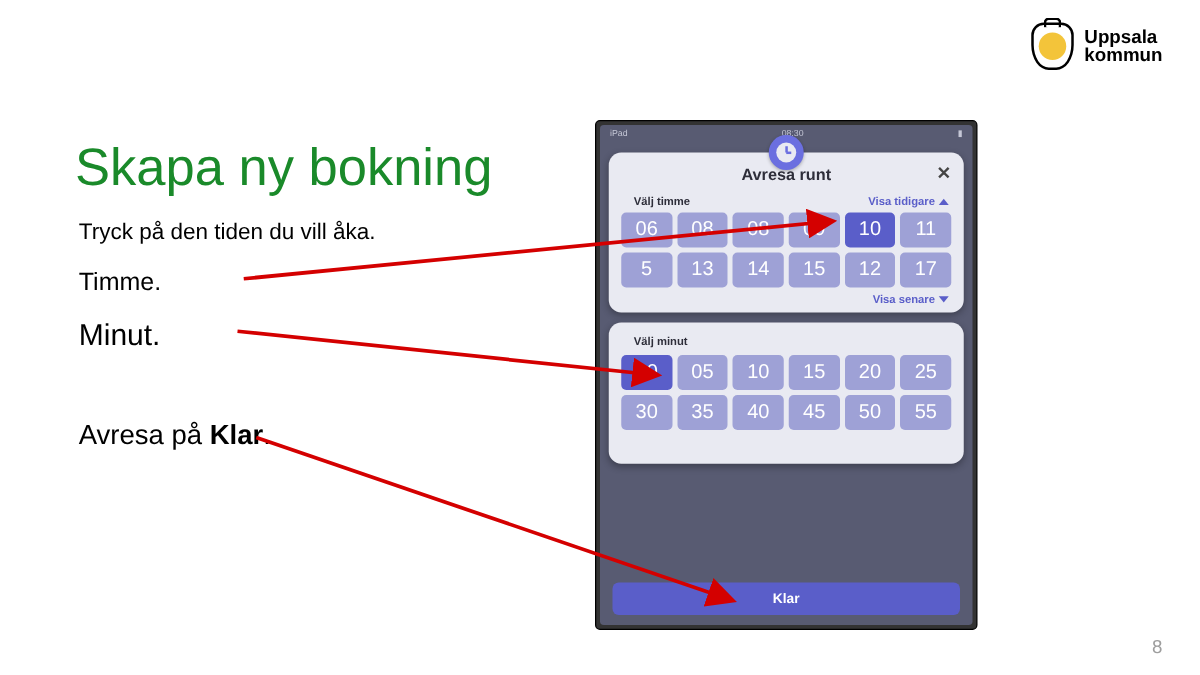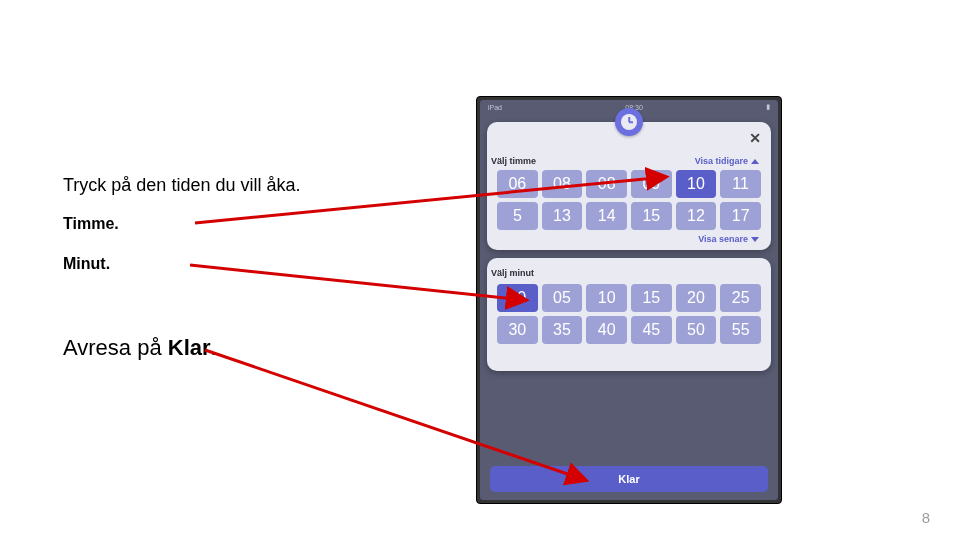--- a/index.html
+++ b/index.html
@@ -6,57 +6,67 @@
   .slide{position:relative;width:960px;height:540px}
   
   .logo{position:absolute;top:18px;right:30px;display:flex;align-items:center}
   .logo-icon{width:34px;height:38px;border:2px solid #000;border-radius:10px 10px 14px 14px / 10px 10px 20px 20px;position:relative;margin-right:8px;box-sizing:border-box}
   .logo-icon::before{content:"";position:absolute;top:-6px;left:50%;transform:translateX(-50%);width:10px;height:6px;border:2px solid #000;border-bottom:none;border-radius:4px 4px 0 0}
   .logo-face{position:absolute;top:6px;left:50%;transform:translateX(-50%);width:22px;height:22px;border-radius:50%;background:#f3c43a}
   .logo-text{line-height:1;font-size:15px;font-weight:600}
   
   .title{position:absolute;left:60px;top:110px;font-size:42px;font-weight:400;color:#1a8a2a}
   .line1{position:absolute;left:63px;top:175px;font-size:18px}
-  .line2{position:absolute;left:63px;top:215px;font-size:16px;font-weight:700}
-  .line3{position:absolute;left:63px;top:255px;font-size:16px;font-weight:700}
+  .line2{position:absolute;left:63px;top:215px;font-size:20px;font-weight:400}
+  .line3{position:absolute;left:63px;top:255px;font-size:24px;font-weight:400}
   .line4{position:absolute;left:63px;top:335px;font-size:22px}
   .line4 b{font-weight:700}
   .pagenum{position:absolute;right:30px;bottom:14px;color:#9e9e9e;font-size:15px}
   
   .phone{position:absolute;left:476px;top:96px;width:304px;height:406px;background:#333;border-radius:4px;border:1px solid #000}
   .phone-inner{position:absolute;inset:3px;background:#585b72;border-radius:3px}
   
   .statusbar{position:absolute;top:2px;left:8px;right:8px;height:10px;display:flex;justify-content:space-between;align-items:center;color:#c5c7d6;font-size:7px}
   
   .card{position:absolute;left:7px;right:7px;background:#e9eaf2;border-radius:10px;box-shadow:0 2px 6px rgba(0,0,0,.3)}
   .card.hour{top:22px;height:128px}
   .card.min{top:158px;height:113px}
   .header-chip{position:absolute;top:-14px;left:50%;transform:translateX(-50%);width:28px;height:28px;border-radius:50%;background:#6b6fe0;display:flex;align-items:center;justify-content:center;box-shadow:0 1px 3px rgba(0,0,0,.3)}
   .clockface{width:16px;height:16px;border-radius:50%;background:#e9eaf2;position:relative}
   .clockface::before{content:"";position:absolute;left:50%;top:50%;width:1.5px;height:5px;background:#6b6fe0;transform-origin:bottom;transform:translate(-50%,-100%)}
   .clockface::after{content:"";position:absolute;left:50%;top:50%;width:1.5px;height:4px;background:#6b6fe0;transform-origin:bottom;transform:translate(-50%,-100%) rotate(90deg)}
   .closex{position:absolute;top:8px;right:10px;color:#444;font-size:14px;font-weight:600;cursor:pointer}
   .card-title{position:absolute;top:10px;left:0;right:0;text-align:center;font-size:13px;font-weight:700;color:#2e2e3a}
-  .section-label{position:absolute;left:4px;font-size:9px;font-weight:700;color:#2e2e3a}
+  .section-label{position:absolute;left:20px;font-size:9px;font-weight:700;color:#2e2e3a}
   .nav-link{position:absolute;right:12px;font-size:9px;font-weight:700;color:#5a5ec9;display:flex;align-items:center;gap:3px}
   .tri{width:0;height:0;border-left:4px solid transparent;border-right:4px solid transparent}
   .tri.up{border-bottom:5px solid #5a5ec9}
   .tri.down{border-top:5px solid #5a5ec9}
   .grid{position:absolute;left:10px;right:10px;display:grid;grid-template-columns:repeat(6,1fr);gap:4px}
   .cell{height:28px;border-radius:4px;background:#9ea1d6;display:flex;align-items:center;justify-content:center;font-size:16px;font-weight:400;color:#fff}
   .cell.sel{background:#5a5ec9}
   .done-btn{position:absolute;left:10px;right:10px;bottom:8px;height:26px;background:#5a5ec9;border-radius:5px;color:#fff;font-size:11px;font-weight:700;display:flex;align-items:center;justify-content:center}
   
   .arrows{position:absolute;inset:0;pointer-events:none}
 </style>
 </head>
 <body>
 <div class="slide">
 
+  <div class="logo">
+    <div class="logo-icon">
+        <div class="logo-face"></div>
+      </div>
+    <div class="logo-text">
+      <div>Uppsala</div>
+      <div>kommun</div>
+    </div>
+  </div>
 
+  <div class="title">Skapa ny bokning</div>
   <div class="line1">Tryck på den tiden du vill åka.</div>
   <div class="line2">Timme.</div>
   <div class="line3">Minut.</div>
   <div class="line4">
     <span>Avresa på </span><b>Klar</b><span>.</span>
   </div>
   <div class="pagenum">8</div>
 
   <div class="phone">
     <div class="phone-inner">
@@ -64,20 +74,21 @@
         <span>iPad</span>
           <span>08:30</span>
           <span>▮</span>
       </div>
 
       <div class="card hour">
         <div class="header-chip">
             <div class="clockface"></div>
           </div>
         <div class="closex">✕</div>
+        <div class="card-title">Avresa runt</div>
         <div class="section-label" style="top:34px">Välj timme</div>
         <div class="nav-link" style="top:34px">
           <span>Visa tidigare</span>
             <span class="tri up"></span>
         </div>
         <div class="grid" id="hour-grid" style="top:48px">
             <div class="cell">06</div>
             <div class="cell">08</div>
             <div class="cell">08</div>
             <div class="cell">09</div>

